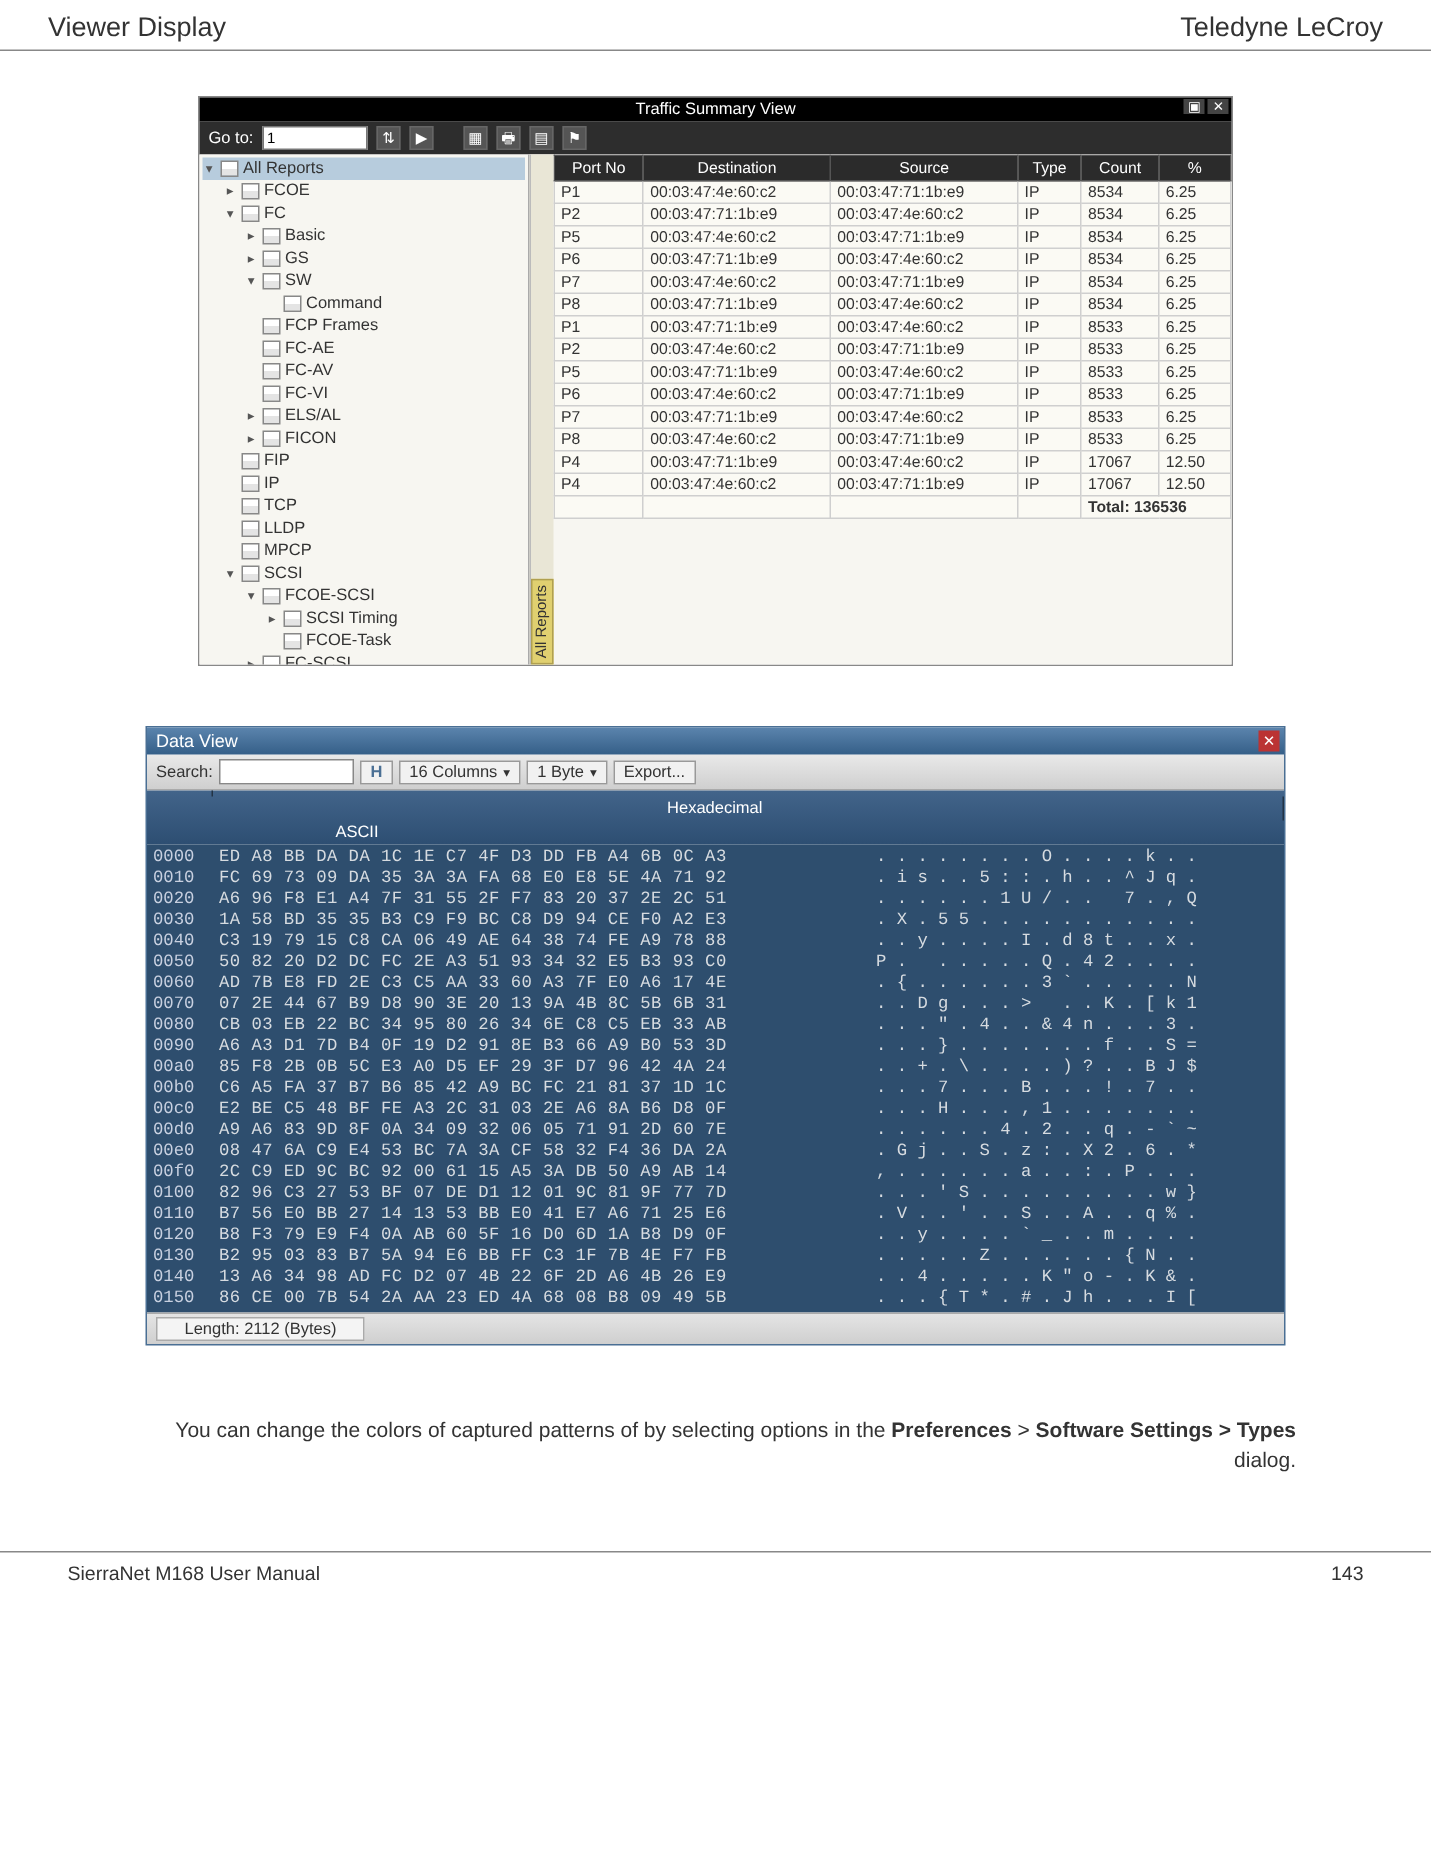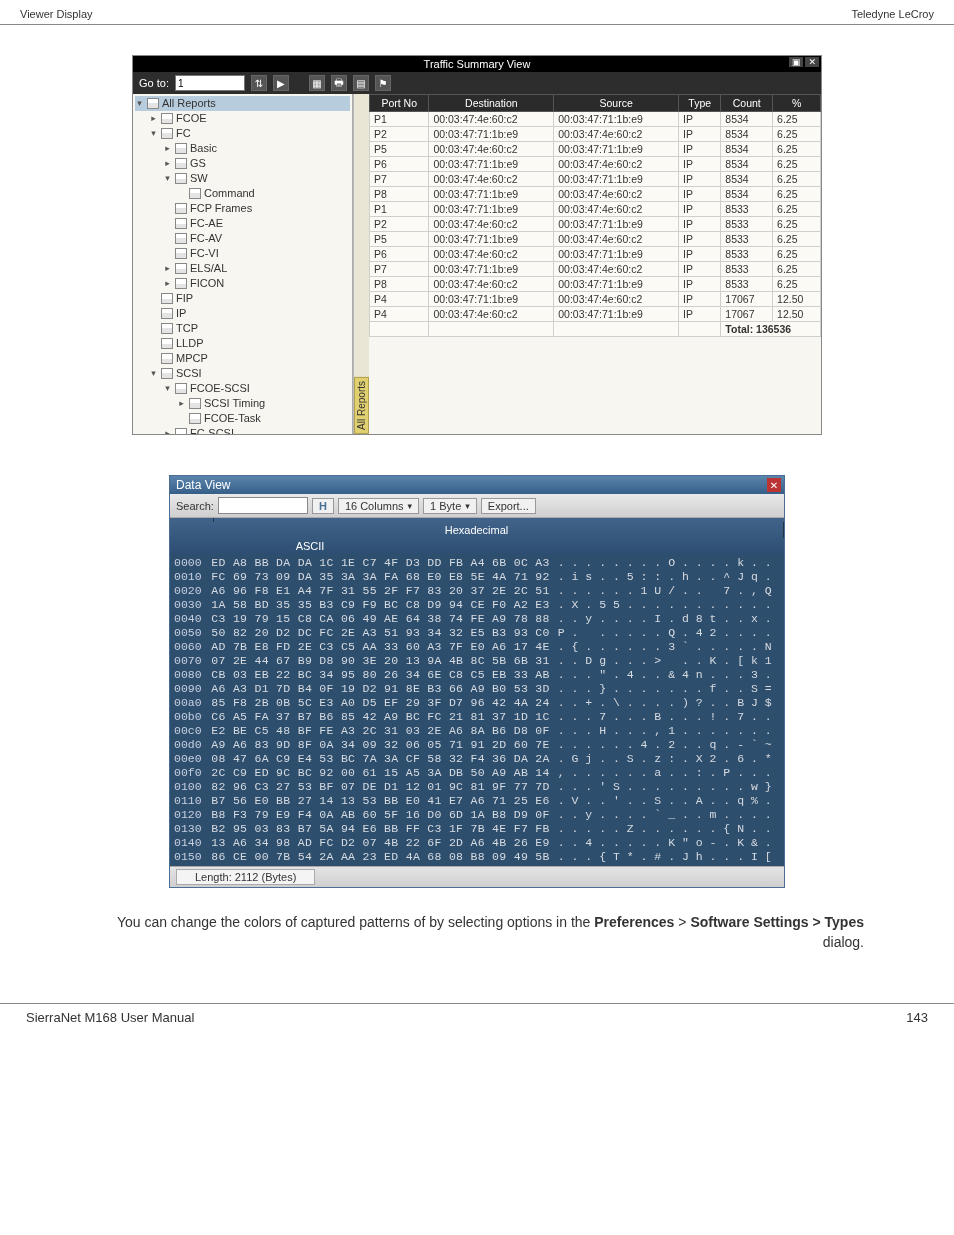--- a/index.html
+++ b/index.html
@@ -7,22 +7,22 @@
     font-family: "Segoe UI", Arial, sans-serif;
     background: #fff;
     color: #333;
     width: 954px;
     margin: 0 auto;
   }
   .page-header {
     display: flex;
     justify-content: space-between;
     border-bottom: 1px solid #888;
-    padding: 8px 20px 4px;
-    font-size: 11px;
+    padding: 8px 32px 4px;
+    font-size: 18px;
   }
   .content-wrap { padding: 30px 30px 10px; }
   
   
   .traffic-panel {
     border: 1px solid #888;
     margin: 0 auto 40px;
     width: 690px;
     font-size: 11px;
   }
@@ -102,22 +102,22 @@
     border: 1px solid #cfcfcf; padding: 1px 4px;
     background: #fbfaf4;
     font-size: 10.5px;
     white-space: nowrap;
   }
   .tp-grid .totrow td { font-weight: bold; }
   
   
   .dataview {
     border: 1px solid #4a6f94;
-    width: 616px;
-    margin: 0 auto 24px;
+    width: 760px;
+    margin: 0 auto 46px;
     font-size: 11px;
   }
   .dv-titlebar {
     background: linear-gradient(to bottom, #5b84ad, #355f88);
     color: #fff;
     padding: 2px 6px;
     position: relative;
     font-size: 12px;
   }
   .dv-close { position: absolute; right: 3px; top: 2px;
@@ -174,21 +174,21 @@
   
   .para {
     font-size: 14px;
     line-height: 1.45;
     margin: 18px 60px 40px;
     text-align: right;
   }
   .page-footer {
     display: flex; justify-content: space-between;
     border-top: 1px solid #888;
-    padding: 6px 26px 20px;
+    padding: 6px 45px 20px;
     font-size: 13px;
   }
 </style>
 </head>
 <body>
 
 <div class="page-header">
   <span>Viewer Display</span>
   <span>Teledyne LeCroy</span>
 </div>

